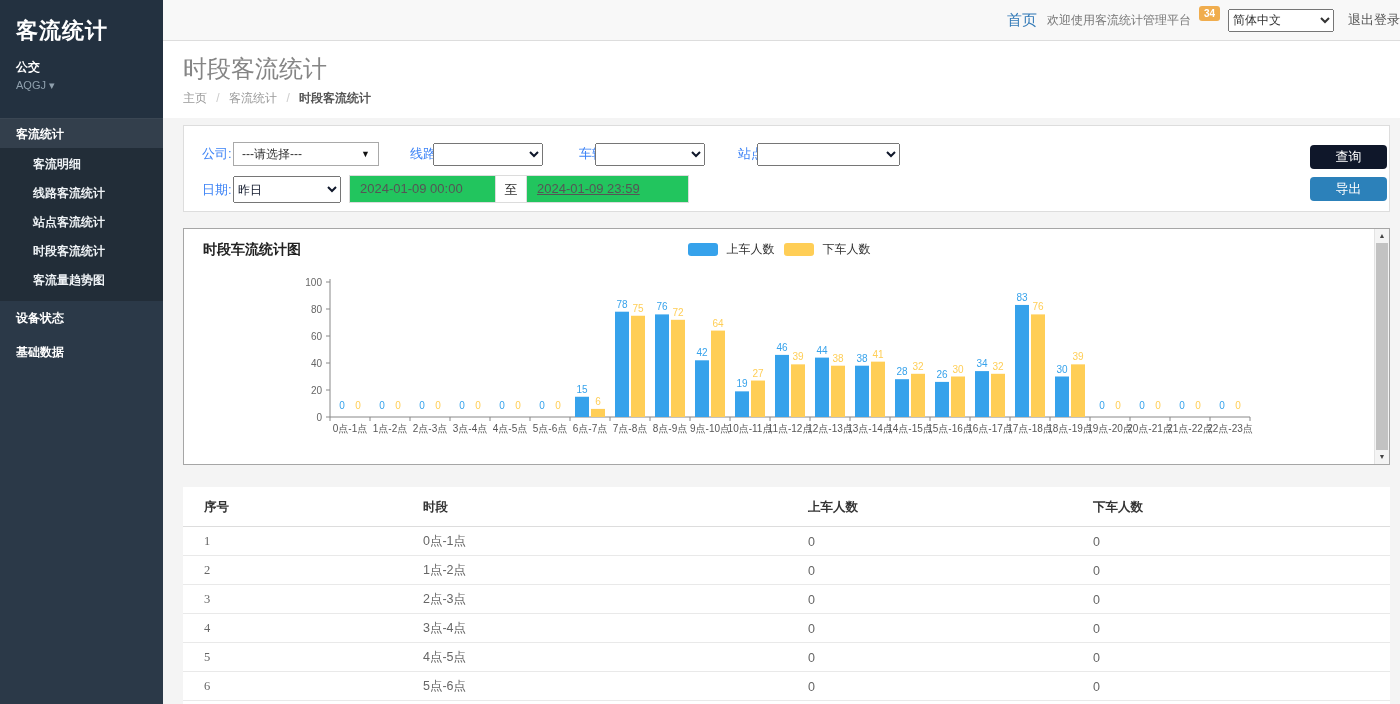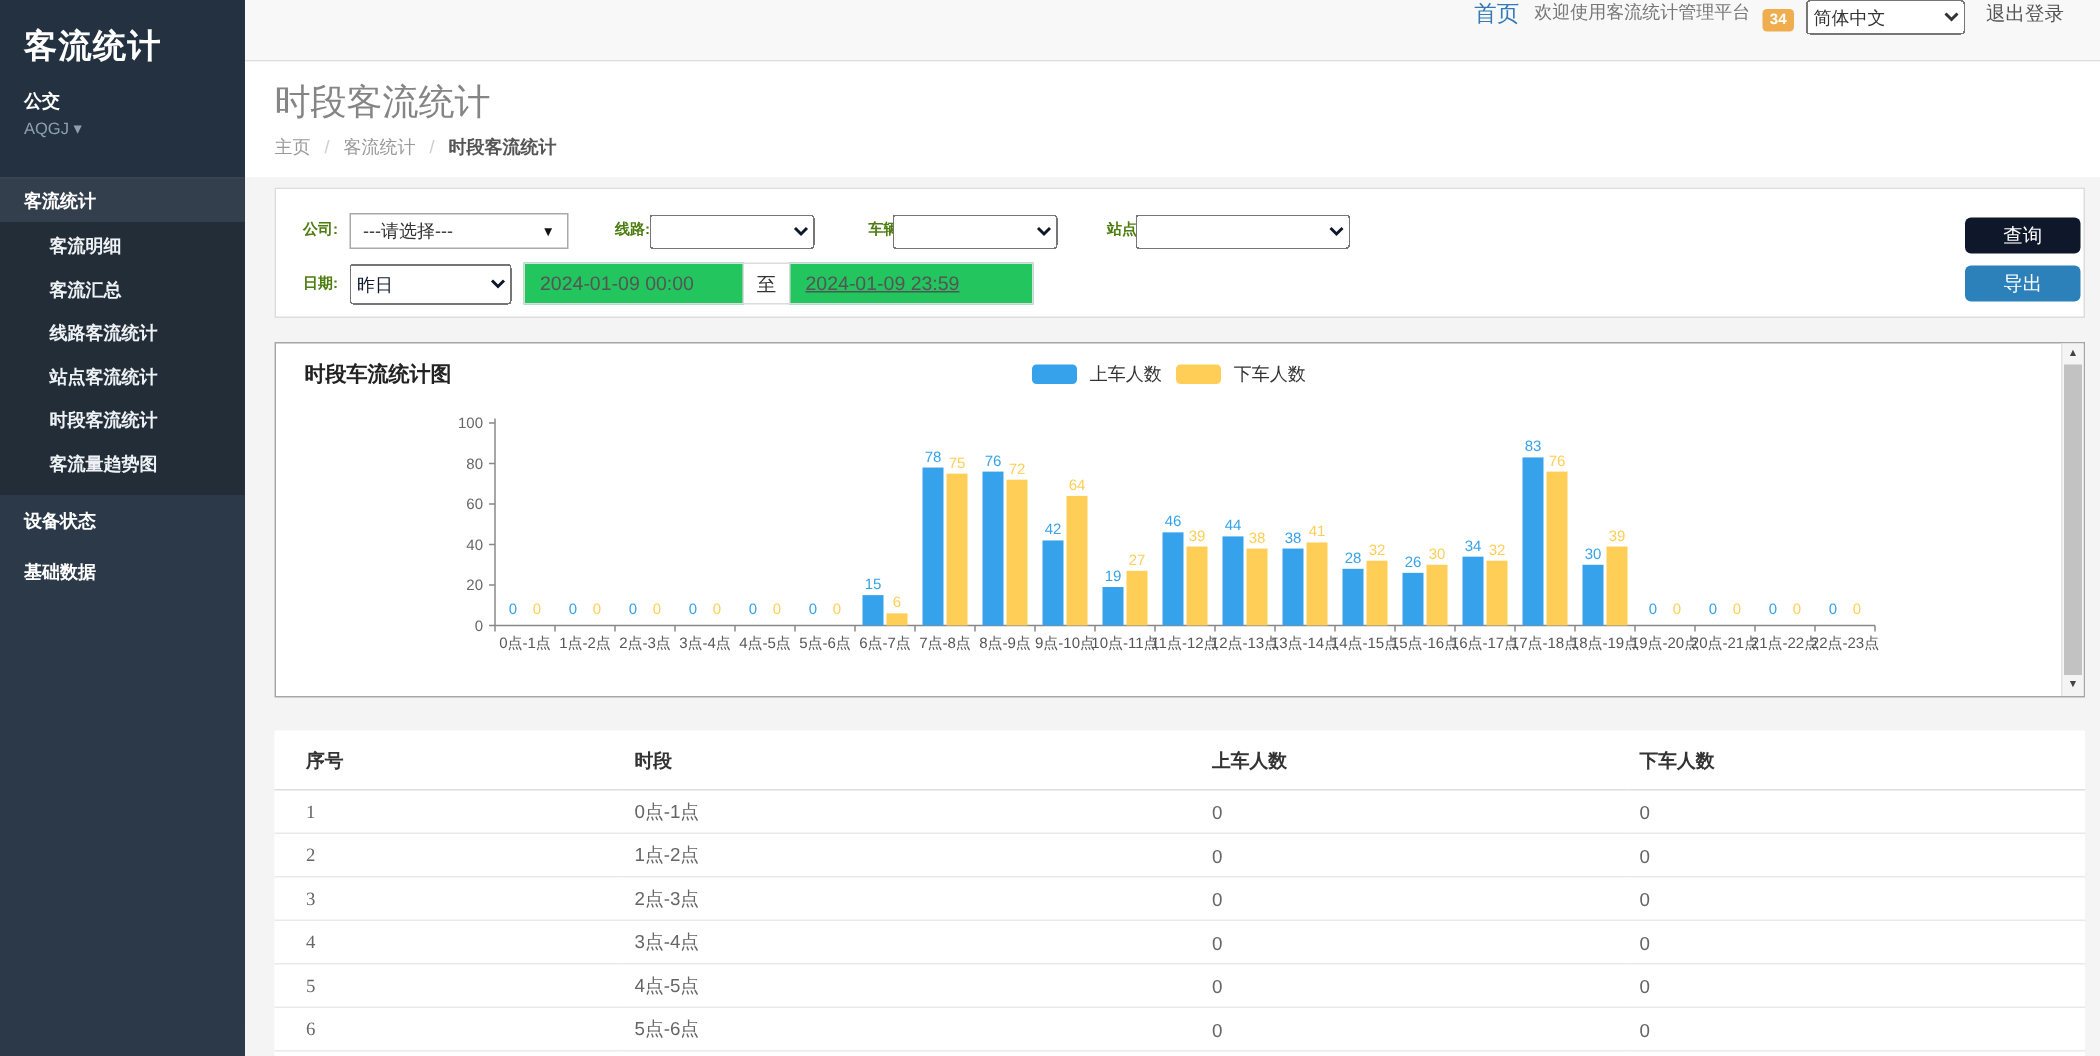--- a/index.html
+++ b/index.html
@@ -14,40 +14,40 @@
   .brand-code { color:#8fa0ad; font-size:11px; margin-top:3px; cursor:pointer; }
   .menu-section { height:30px; line-height:30px; padding:0 16px; color:#fff; font-size:12px; font-weight:bold; cursor:pointer; }
   .menu-section.active { background:#333f4c; border-top:1px solid #3a4653; }
   .menu-section.plain { height:34px; line-height:34px; }
   .submenu { background:#222d38; padding:2px 0 6px; }
   .submenu-item { padding:6px 16px 6px 33px; color:#eef2f5; font-size:12px; font-weight:bold; cursor:pointer; }
 
   
   .main { margin-left:163px; }
   .topbar { height:41px; background:#f8f8f8; border-bottom:1px solid #ddd;
-    display:flex; align-items:flex-start; justify-content:flex-end; padding-right:24px; }
+    display:flex; align-items:center; justify-content:flex-end; padding-right:0; }
   .home-link { color:#337ab7; font-size:15px; cursor:pointer; margin-right:10px; }
   .welcome { color:#777; font-size:12px; margin-right:8px; }
   .tb-badge { background:#f0ad4e; color:#fff; font-size:10px; font-weight:bold; border-radius:3px;
     padding:2px 5px; align-self:flex-start; margin-top:6px; margin-right:8px; }
   .lang-select { width:106px; height:23px; font-size:12px; color:#333; margin-right:14px; }
   .logout { color:#555; font-size:13px; cursor:pointer; }
 
   .page-head { background:#fff; padding:14px 0 13px 20px; }
   .page-title { color:#858585; font-size:24px; font-weight:400; line-height:28px; }
   .breadcrumb { margin-top:8px; font-size:12px; line-height:14px; color:#999; }
   .crumb { color:#999; cursor:pointer; }
   .crumb-sep { color:#ccc; margin:0 6px; }
   .crumb-current { color:#555; font-weight:bold; }
 
   .content { padding:7px 10px 0 20px; }
 
   
   .filter-panel { position:relative; background:#fff; border:1px solid #ddd; height:87px; margin-bottom:16px; }
-  .f-label { position:absolute; font-size:10px; color:#4d7c0f; line-height:24px;font-weight:bold; }
+  .f-label { position:absolute; font-size:13px; color:#3b82f6; line-height:24px; }
   .fake-select { position:absolute; height:24px; border:1px solid #a9a9a9; background:#fff; display:flex;
     align-items:center; justify-content:space-between; padding:0 8px; font-size:12px; color:#333; cursor:pointer; }
   .fake-select .arr { font-size:9px; color:#111; }
   .n-select { position:absolute; height:23px; font-size:12px; color:#0f172a; }
   .date-input { position:absolute; height:28px; background:#22c55e; border:1px solid #dcdcdc;
     color:#555; font-size:13px; line-height:26px; padding-left:10px; }
   .to-box { position:absolute; height:28px; width:30px; background:#fff; border-top:1px solid #dcdcdc;
     border-bottom:1px solid #dcdcdc; text-align:center; line-height:28px; font-size:13px; color:#333; }
   .btn { position:absolute; right:2px; width:77px; height:24px; border:none; border-radius:4px;
     color:#fff; font-size:13px; text-align:center; line-height:24px; cursor:pointer; }
@@ -82,21 +82,20 @@
     <div class="brand-code">
       <span>AQGJ</span>
       <span>▾</span>
     </div>
   </div>
   <div class="menu-section active">
     <span>客流统计</span>
   </div>
   <div class="submenu" id="submenu">
       <div class="submenu-item">客流明细</div>
-      <div class="submenu-item">客流汇总</div>
       <div class="submenu-item">线路客流统计</div>
       <div class="submenu-item">站点客流统计</div>
       <div class="submenu-item">时段客流统计</div>
       <div class="submenu-item">客流量趋势图</div>
     </div>
   <div class="menu-section plain">
     <span>设备状态</span>
   </div>
   <div class="menu-section plain">
     <span>基础数据</span>

